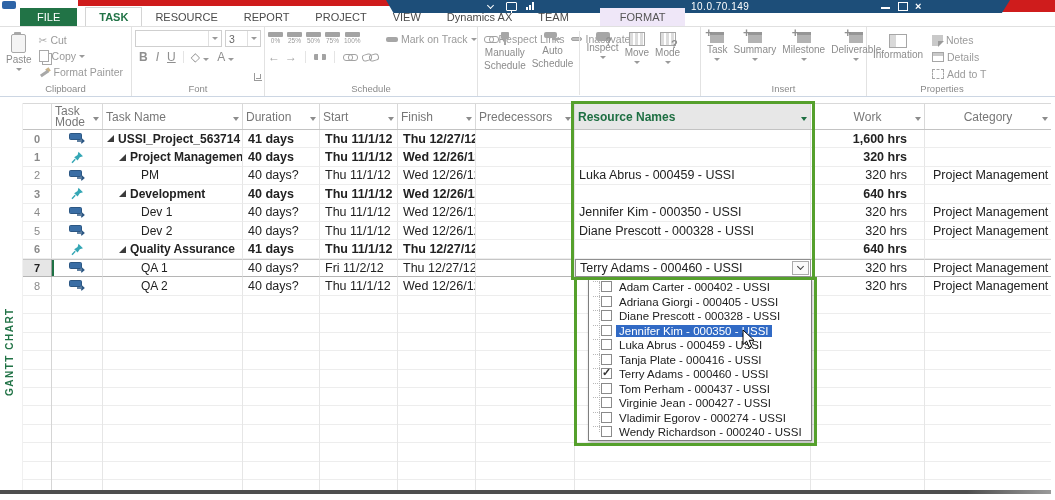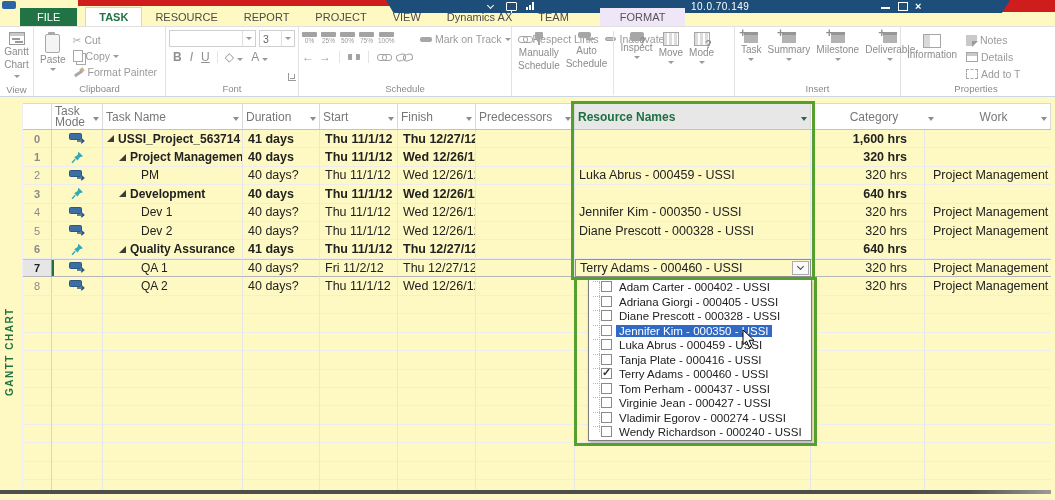--- a/index.html
+++ b/index.html
@@ -1,20 +1,20 @@
 <!DOCTYPE html>
 <html style="--green: #217346; --red: #cf1c1c; --rdpblue: #1d4e79; --anno: #55a02c; --hl: #316ac5;"><head>
 <meta charset="utf-8">
 <style>
   :root{
     --grid-line:#e6e6e6; --row-line:#ededed;
   }
   *{margin:0;padding:0;box-sizing:border-box}
   body{background:#888;font-family:"Liberation Sans",sans-serif;-webkit-font-smoothing:antialiased}
-  #app{position:relative;width:1055px;height:500px;background:#fef9c3;overflow:hidden}
+  #app{position:relative;width:1055px;height:500px;background:#ffffff;overflow:hidden}
 
   
   .qat-glyph{position:absolute;left:2px;top:1px;width:14px;height:8px;background:#2d64a7;border-radius:2px}
   .red-strip{position:absolute;left:78px;top:0;width:930px;height:6px;background:var(--red)}
   .red-corner{position:absolute;right:0;top:0;width:57px;height:12px;background:var(--red);clip-path:polygon(10px 0,100% 0,100% 100%,0 100%)}
   .rdp-bar{position:absolute;left:386px;top:0;width:624px;height:13px;background:var(--rdpblue);clip-path:polygon(0 0,100% 0,98.7% 100%,1.2% 100%);color:#fff}
   .rdp-chev{position:absolute;left:102px;top:3px;width:5px;height:5px;border-right:1.5px solid #fff;border-bottom:1.5px solid #fff;transform:rotate(45deg)}
   .rdp-pin{position:absolute;left:120px;top:2px;width:11px;height:9px;border:1px solid #fff;border-radius:1px}
   .rdp-pin::after{content:"";position:absolute;left:4px;top:7px;width:1px;height:3px;background:#fff}
   .rdp-bars{position:absolute;left:140px;top:2px;display:flex;align-items:flex-end;gap:1px;height:8px}
@@ -179,30 +179,20 @@
       <span class="tab" data-style="plain"><span>REPORT</span></span>
       <span class="tab" data-style="plain"><span>PROJECT</span></span>
       <span class="tab" data-style="plain"><span>VIEW</span></span>
       <span class="tab" data-style="plain"><span>Dynamics AX</span></span>
       <span class="tab" data-style="plain"><span>TEAM</span></span>
       <span class="tab" data-style="ctx"><span>FORMAT</span></span>
     </div>
 
   <div class="ribbon">
 
-    <div class="grp" style="width:34px">
-      <div class="grp-body" style="justify-content:center">
-        <div class="bigbtn">
-          <span class="gi gi-gantt"></span>
-          <span>Gantt</span>
-          <span><span>Chart</span> <span class="car"></span></span>
-        </div>
-      </div>
-      <div class="grp-label">View</div>
-    </div>
 
     <div class="grp" style="width:132px">
       <div class="grp-body">
         <div class="bigbtn" style="padding-top:4px">
           <span class="gi gi-clip"></span>
           <span>Paste</span>
           <span class="car"></span>
         </div>
         <div style="display:flex;flex-direction:column;gap:2px;margin-left:2px;padding-top:3px">
           <div class="smallbtn">
@@ -420,26 +410,26 @@
           <span class="flt"></span>
         </div>
       <div class="hcell c-pred">
           <span>Predecessors</span>
           <span class="flt"></span>
         </div>
       <div class="hcell c-res hdr-res">
           <span>Resource Names</span>
           <span class="flt"></span>
         </div>
+      <div class="hcell c-work hc-center">
+          <span>Work</span>
+          <span class="flt"></span>
+        </div>
       <div class="hcell c-cat hc-center" style="border-right:none">
           <span>Category</span>
-          <span class="flt"></span>
-        </div>
-      <div class="hcell c-work hc-center">
-          <span>Work</span>
           <span class="flt"></span>
         </div>
     </div>
 
     <div>
 
         <div class="row" data-pin="0" data-sum="1" data-sel="0" data-combo="0">
           <div class="cell c-num">0</div>
           <div class="cell c-mode">
             <svg class="ic-auto" width="17" height="11" viewBox="0 0 17 11">

